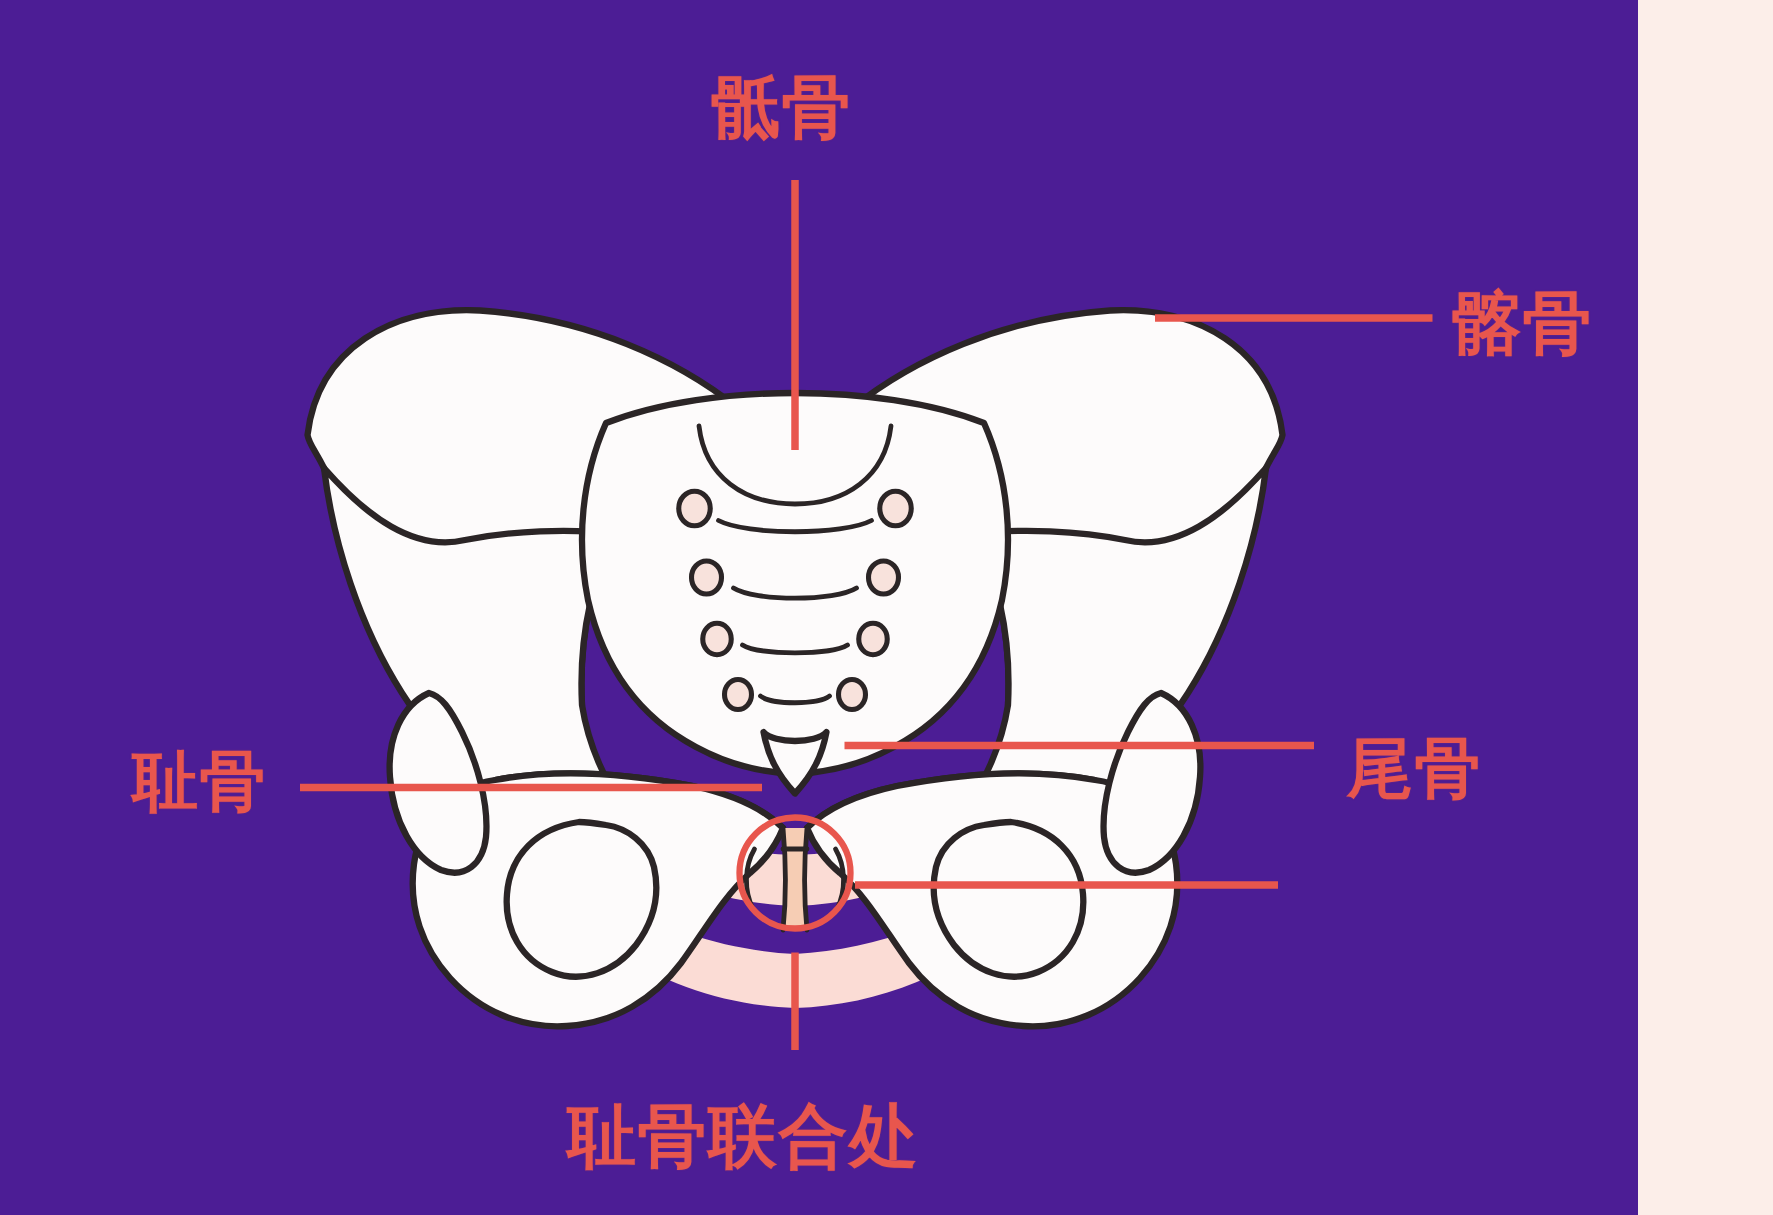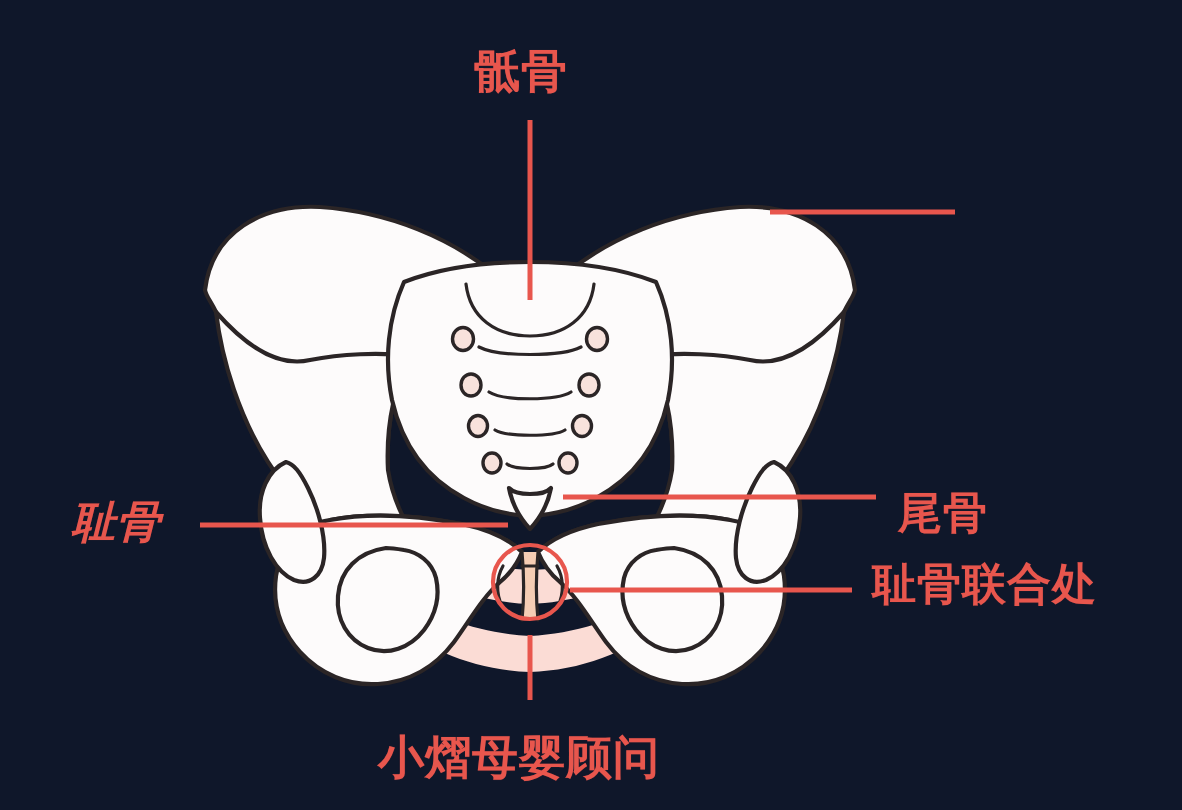--- a/index.html
+++ b/index.html
@@ -10,23 +10,23 @@
   body {
     width: 1182px;
     height: 810px;
     background: #fceee9;
     font-family: "DejaVu Sans", "Liberation Sans", sans-serif;
     overflow: hidden;
     position: relative;
   }
   #stage {
     position: relative;
-    width: 1182px;
+    width: 1092px;
     height: 810px;
-    background: #0f172a;
+    background: #4c1d95;
   }
   #figure {
     position: absolute;
     left: 0;
     top: 0;
     width: 1182px;
     height: 810px;
   }
   .lbl {
     position: absolute;
@@ -34,21 +34,21 @@
     font-weight: bold;
     font-family: "DejaVu Sans", "Liberation Sans", sans-serif;
     white-space: nowrap;
     letter-spacing: 1px;
     line-height: 1;
     text-shadow: 0 0 1px rgba(232,86,77,0.35);
   }
   #label-sacrum     { left: 474px; top: 48px;  font-size: 46px; }
   #label-ilium      { left: 968px; top: 192px; font-size: 46px; }
   #label-coccyx     { left: 898px; top: 470px; font-size: 44px; margin-top: 21px; }
-  #label-pubis      { left: 71px;  top: 500px; font-size: 44px; font-style: italic; }
+  #label-pubis      { left: 88px;  top: 500px; font-size: 44px; }
   #label-symphysis  { left: 872px; top: 562px; font-size: 44px; }
   #label-ligament   { left: 378px; top: 734px; font-size: 46px; }
   #watermark {
     position: absolute;
     left: 872px;
     top: 757px;
     font-size: 32px;
     font-weight: bold;
     color: #ffffff;
     font-family: "DejaVu Sans", "Liberation Sans", sans-serif;
@@ -243,23 +243,23 @@
       <line class="leader" x1="200" y1="525" x2="508" y2="525"></line>
       <line class="leader" x1="852" y1="590" x2="570" y2="590"></line>
       <line class="leader" x1="530" y1="700" x2="530" y2="635"></line>
     </g>
 
     <circle class="hl" cx="530" cy="582" r="37"></circle>
   </svg>
 
   <div class="lbl" id="label-sacrum">骶骨</div>
 
+  <div class="lbl" id="label-ilium">髂骨</div>
 
   <div class="lbl" id="label-coccyx">尾骨</div>
 
   <div class="lbl" id="label-pubis">耻骨</div>
 
-  <div class="lbl" id="label-symphysis">耻骨联合处</div>
-
-  <div class="lbl" id="label-ligament">小熠母婴顾问</div>
+
+  <div class="lbl" id="label-ligament">耻骨联合处</div>
 
 
 </div>
 
 </body></html>

